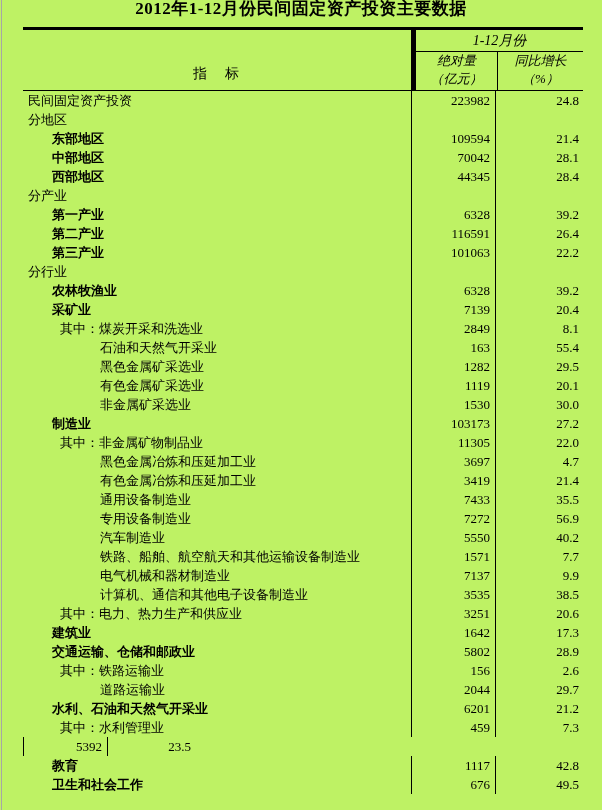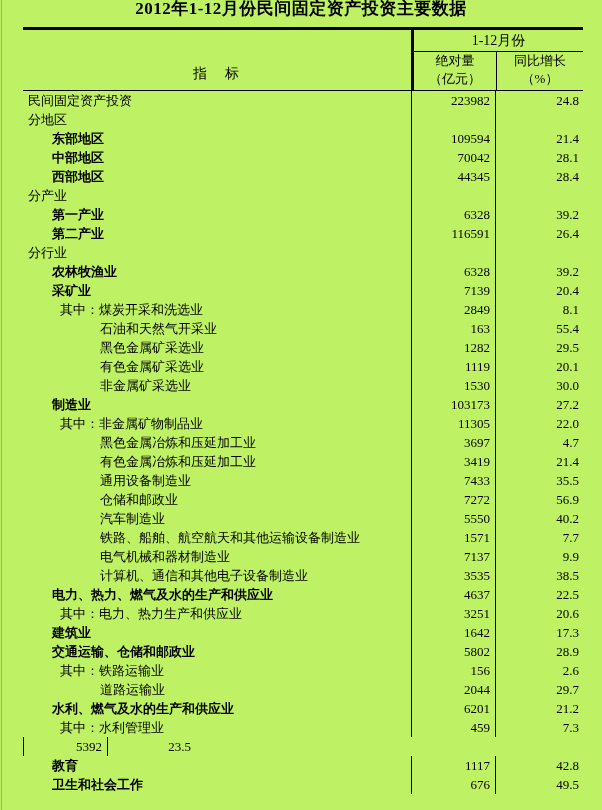--- a/index.html
+++ b/index.html
@@ -56,21 +56,22 @@
     box-sizing: border-box;
     display: flex;
     align-items: center;
     justify-content: center;
     letter-spacing: 2px;
     margin-top: 27px;
   }
   .th-data {
     width: 172px;
     box-sizing: border-box;
-    border-left: 3px solid #000000;
+    border-left: 5px solid #000000;
+    font-style: italic;
   }
   .th-period {
     height: 21px;
     line-height: 21px;
     text-align: center;
     border-bottom: 1px solid #000000;
   }
   .th-subcols {
     display: flex;
     height: 38px;
@@ -191,20 +192,25 @@
     <div class="cell-abs">6328</div>
     <div class="cell-growth">39.2</div>
   </div>
 
   <div class="row">
     <div class="cell-label indent-1">第二产业</div>
     <div class="cell-abs">116591</div>
     <div class="cell-growth">26.4</div>
   </div>
 
+  <div class="row">
+    <div class="cell-label indent-1">第三产业</div>
+    <div class="cell-abs">101063</div>
+    <div class="cell-growth">22.2</div>
+  </div>
 
   <div class="row">
     <div class="cell-label indent-0">分行业</div>
     <div class="cell-abs"></div>
     <div class="cell-growth"></div>
   </div>
 
   <div class="row">
     <div class="cell-label indent-1">农林牧渔业</div>
     <div class="cell-abs">6328</div>
@@ -271,21 +277,21 @@
     <div class="cell-growth">21.4</div>
   </div>
 
   <div class="row">
     <div class="cell-label indent-3">通用设备制造业</div>
     <div class="cell-abs">7433</div>
     <div class="cell-growth">35.5</div>
   </div>
 
   <div class="row">
-    <div class="cell-label indent-3">仓储和邮政业</div>
+    <div class="cell-label indent-3">专用设备制造业</div>
     <div class="cell-abs">7272</div>
     <div class="cell-growth">56.9</div>
   </div>
 
   <div class="row">
     <div class="cell-label indent-3">汽车制造业</div>
     <div class="cell-abs">5550</div>
     <div class="cell-growth">40.2</div>
   </div>
 
@@ -300,25 +306,20 @@
     <div class="cell-abs">7137</div>
     <div class="cell-growth">9.9</div>
   </div>
 
   <div class="row">
     <div class="cell-label indent-3">计算机、通信和其他电子设备制造业</div>
     <div class="cell-abs">3535</div>
     <div class="cell-growth">38.5</div>
   </div>
 
-  <div class="row">
-    <div class="cell-label indent-1">电力、热力、燃气及水的生产和供应业</div>
-    <div class="cell-abs">4637</div>
-    <div class="cell-growth">22.5</div>
-  </div>
 
   <div class="row">
     <div class="cell-label indent-2">其中：电力、热力生产和供应业</div>
     <div class="cell-abs">3251</div>
     <div class="cell-growth">20.6</div>
   </div>
 
   <div class="row">
     <div class="cell-label indent-1">建筑业</div>
     <div class="cell-abs">1642</div>
@@ -337,21 +338,21 @@
     <div class="cell-growth">2.6</div>
   </div>
 
   <div class="row">
     <div class="cell-label indent-3">道路运输业</div>
     <div class="cell-abs">2044</div>
     <div class="cell-growth">29.7</div>
   </div>
 
   <div class="row">
-    <div class="cell-label indent-1">水利、燃气及水的生产和供应业</div>
+    <div class="cell-label indent-1">水利、石油和天然气开采业</div>
     <div class="cell-abs">6201</div>
     <div class="cell-growth">21.2</div>
   </div>
 
   <div class="row">
     <div class="cell-label indent-2">其中：水利管理业</div>
     <div class="cell-abs">459</div>
     <div class="cell-growth">7.3</div>
   </div>
 

